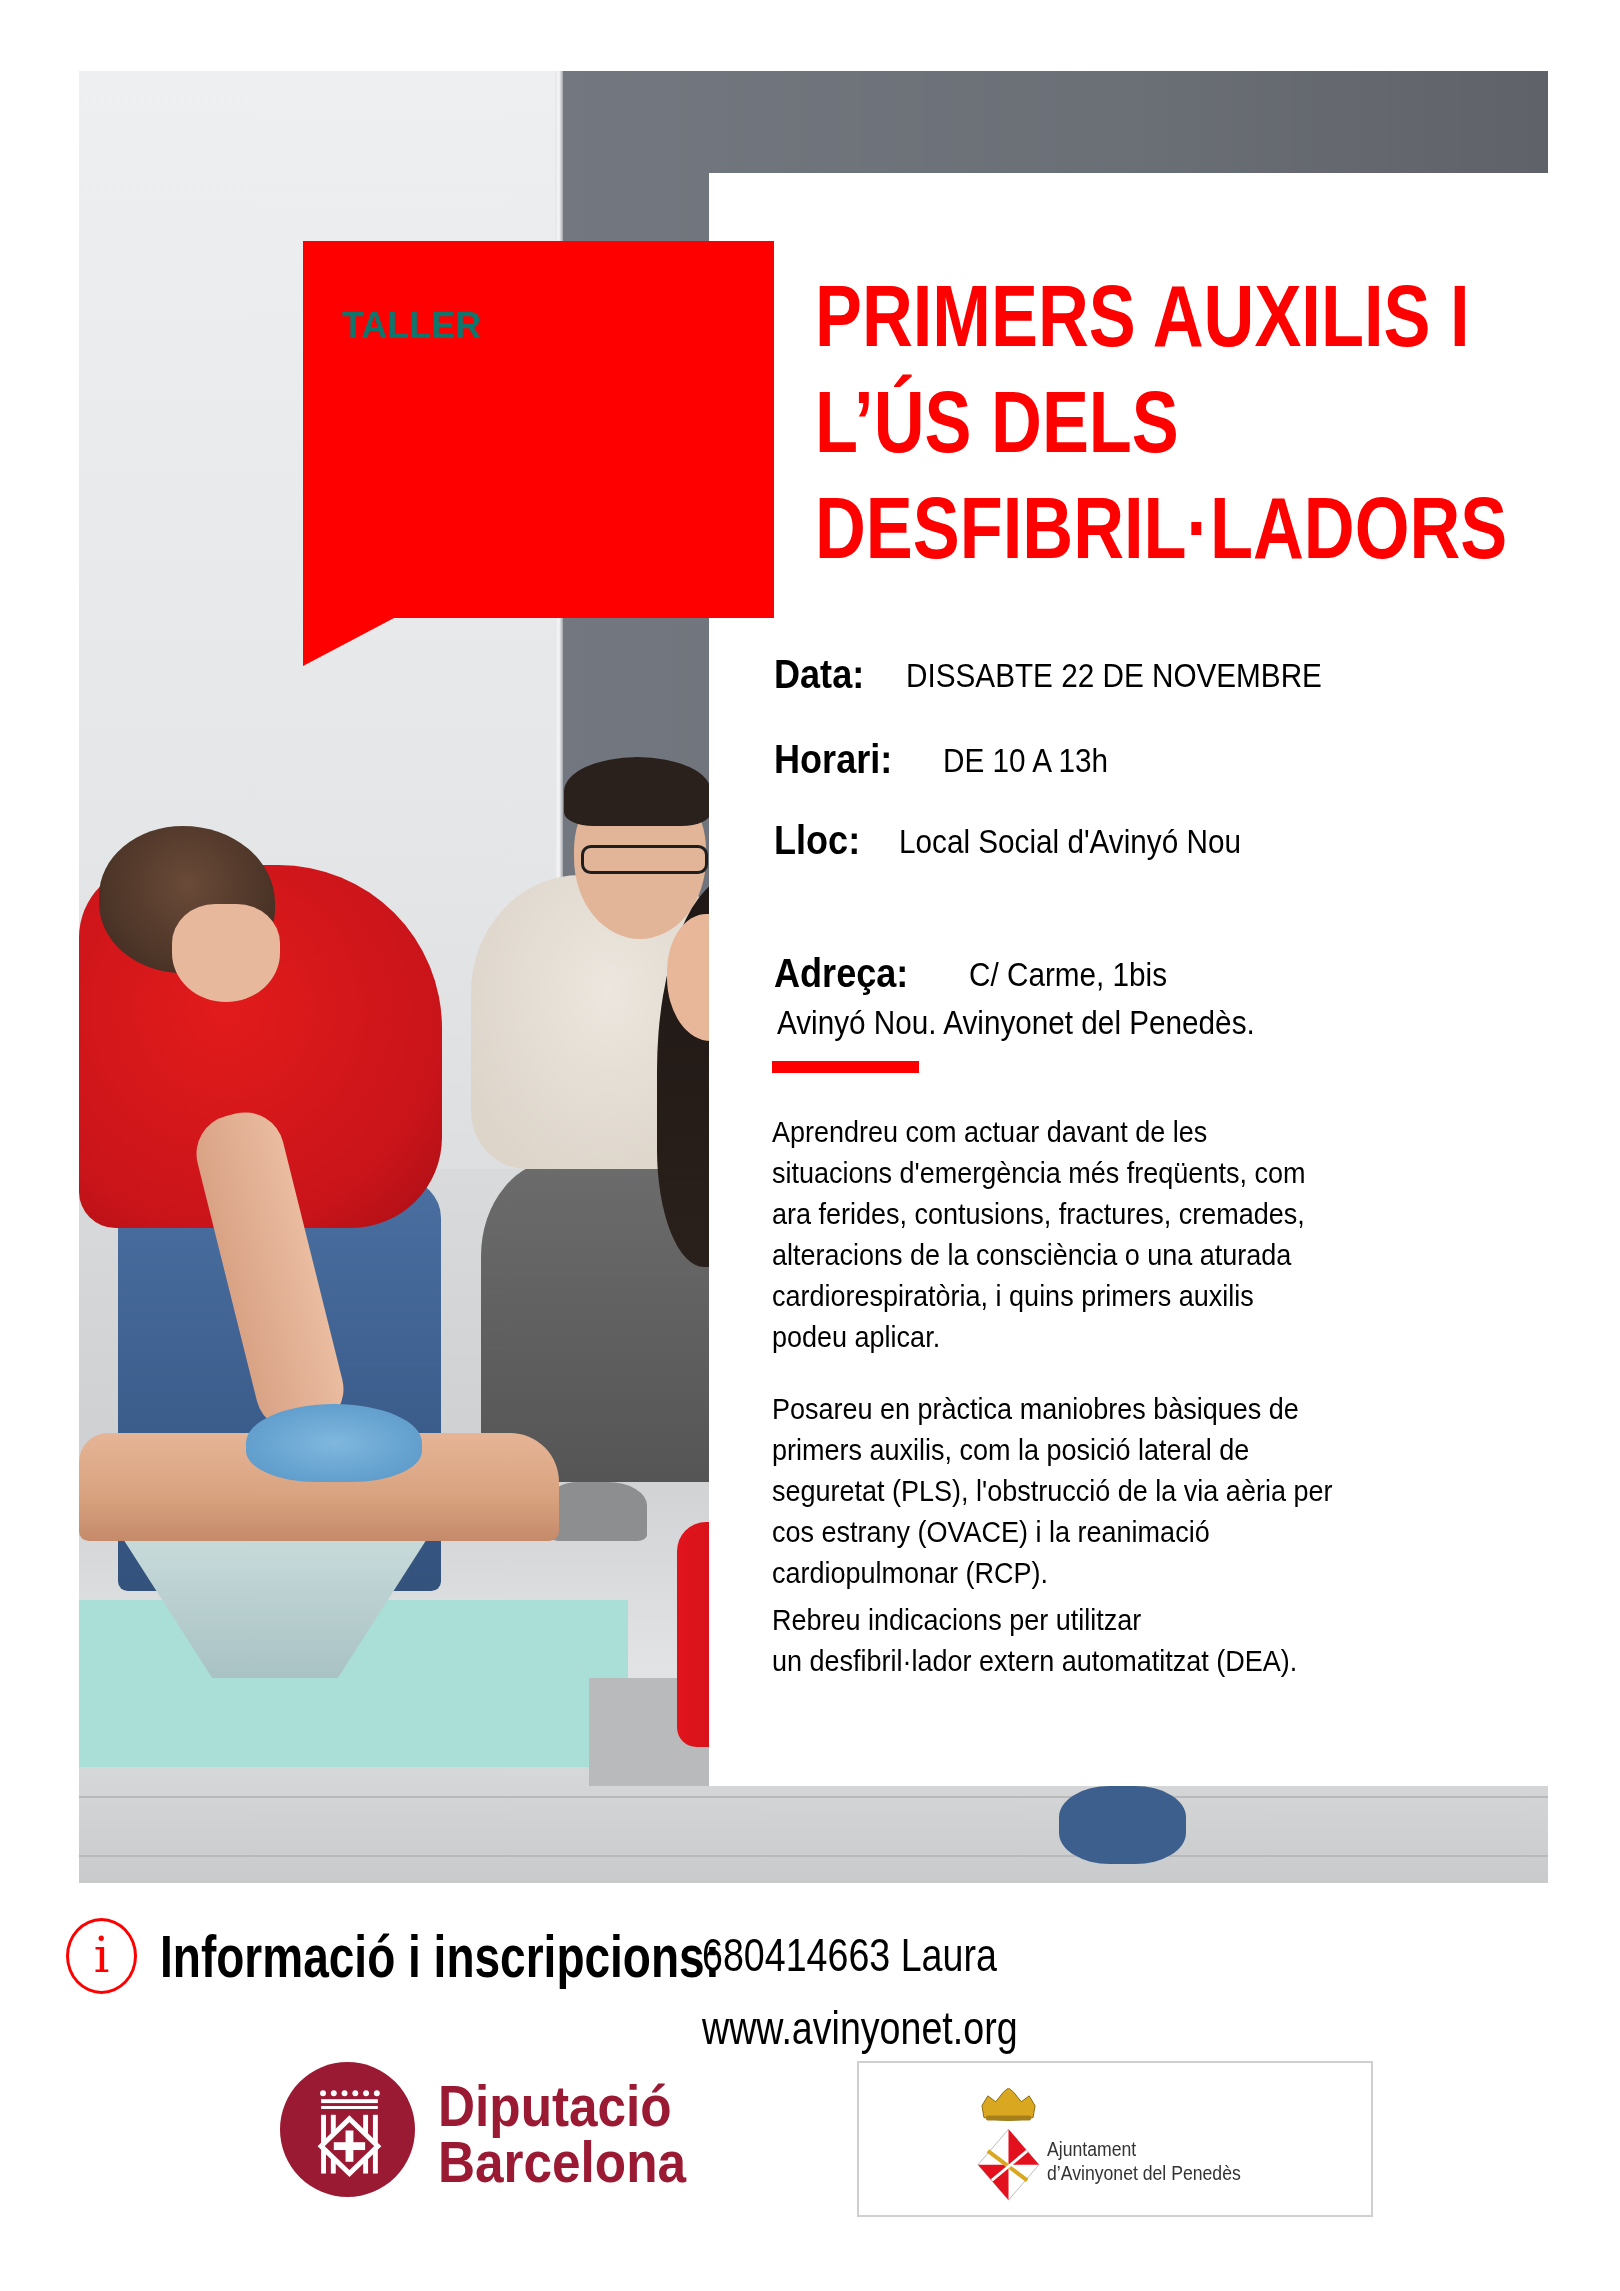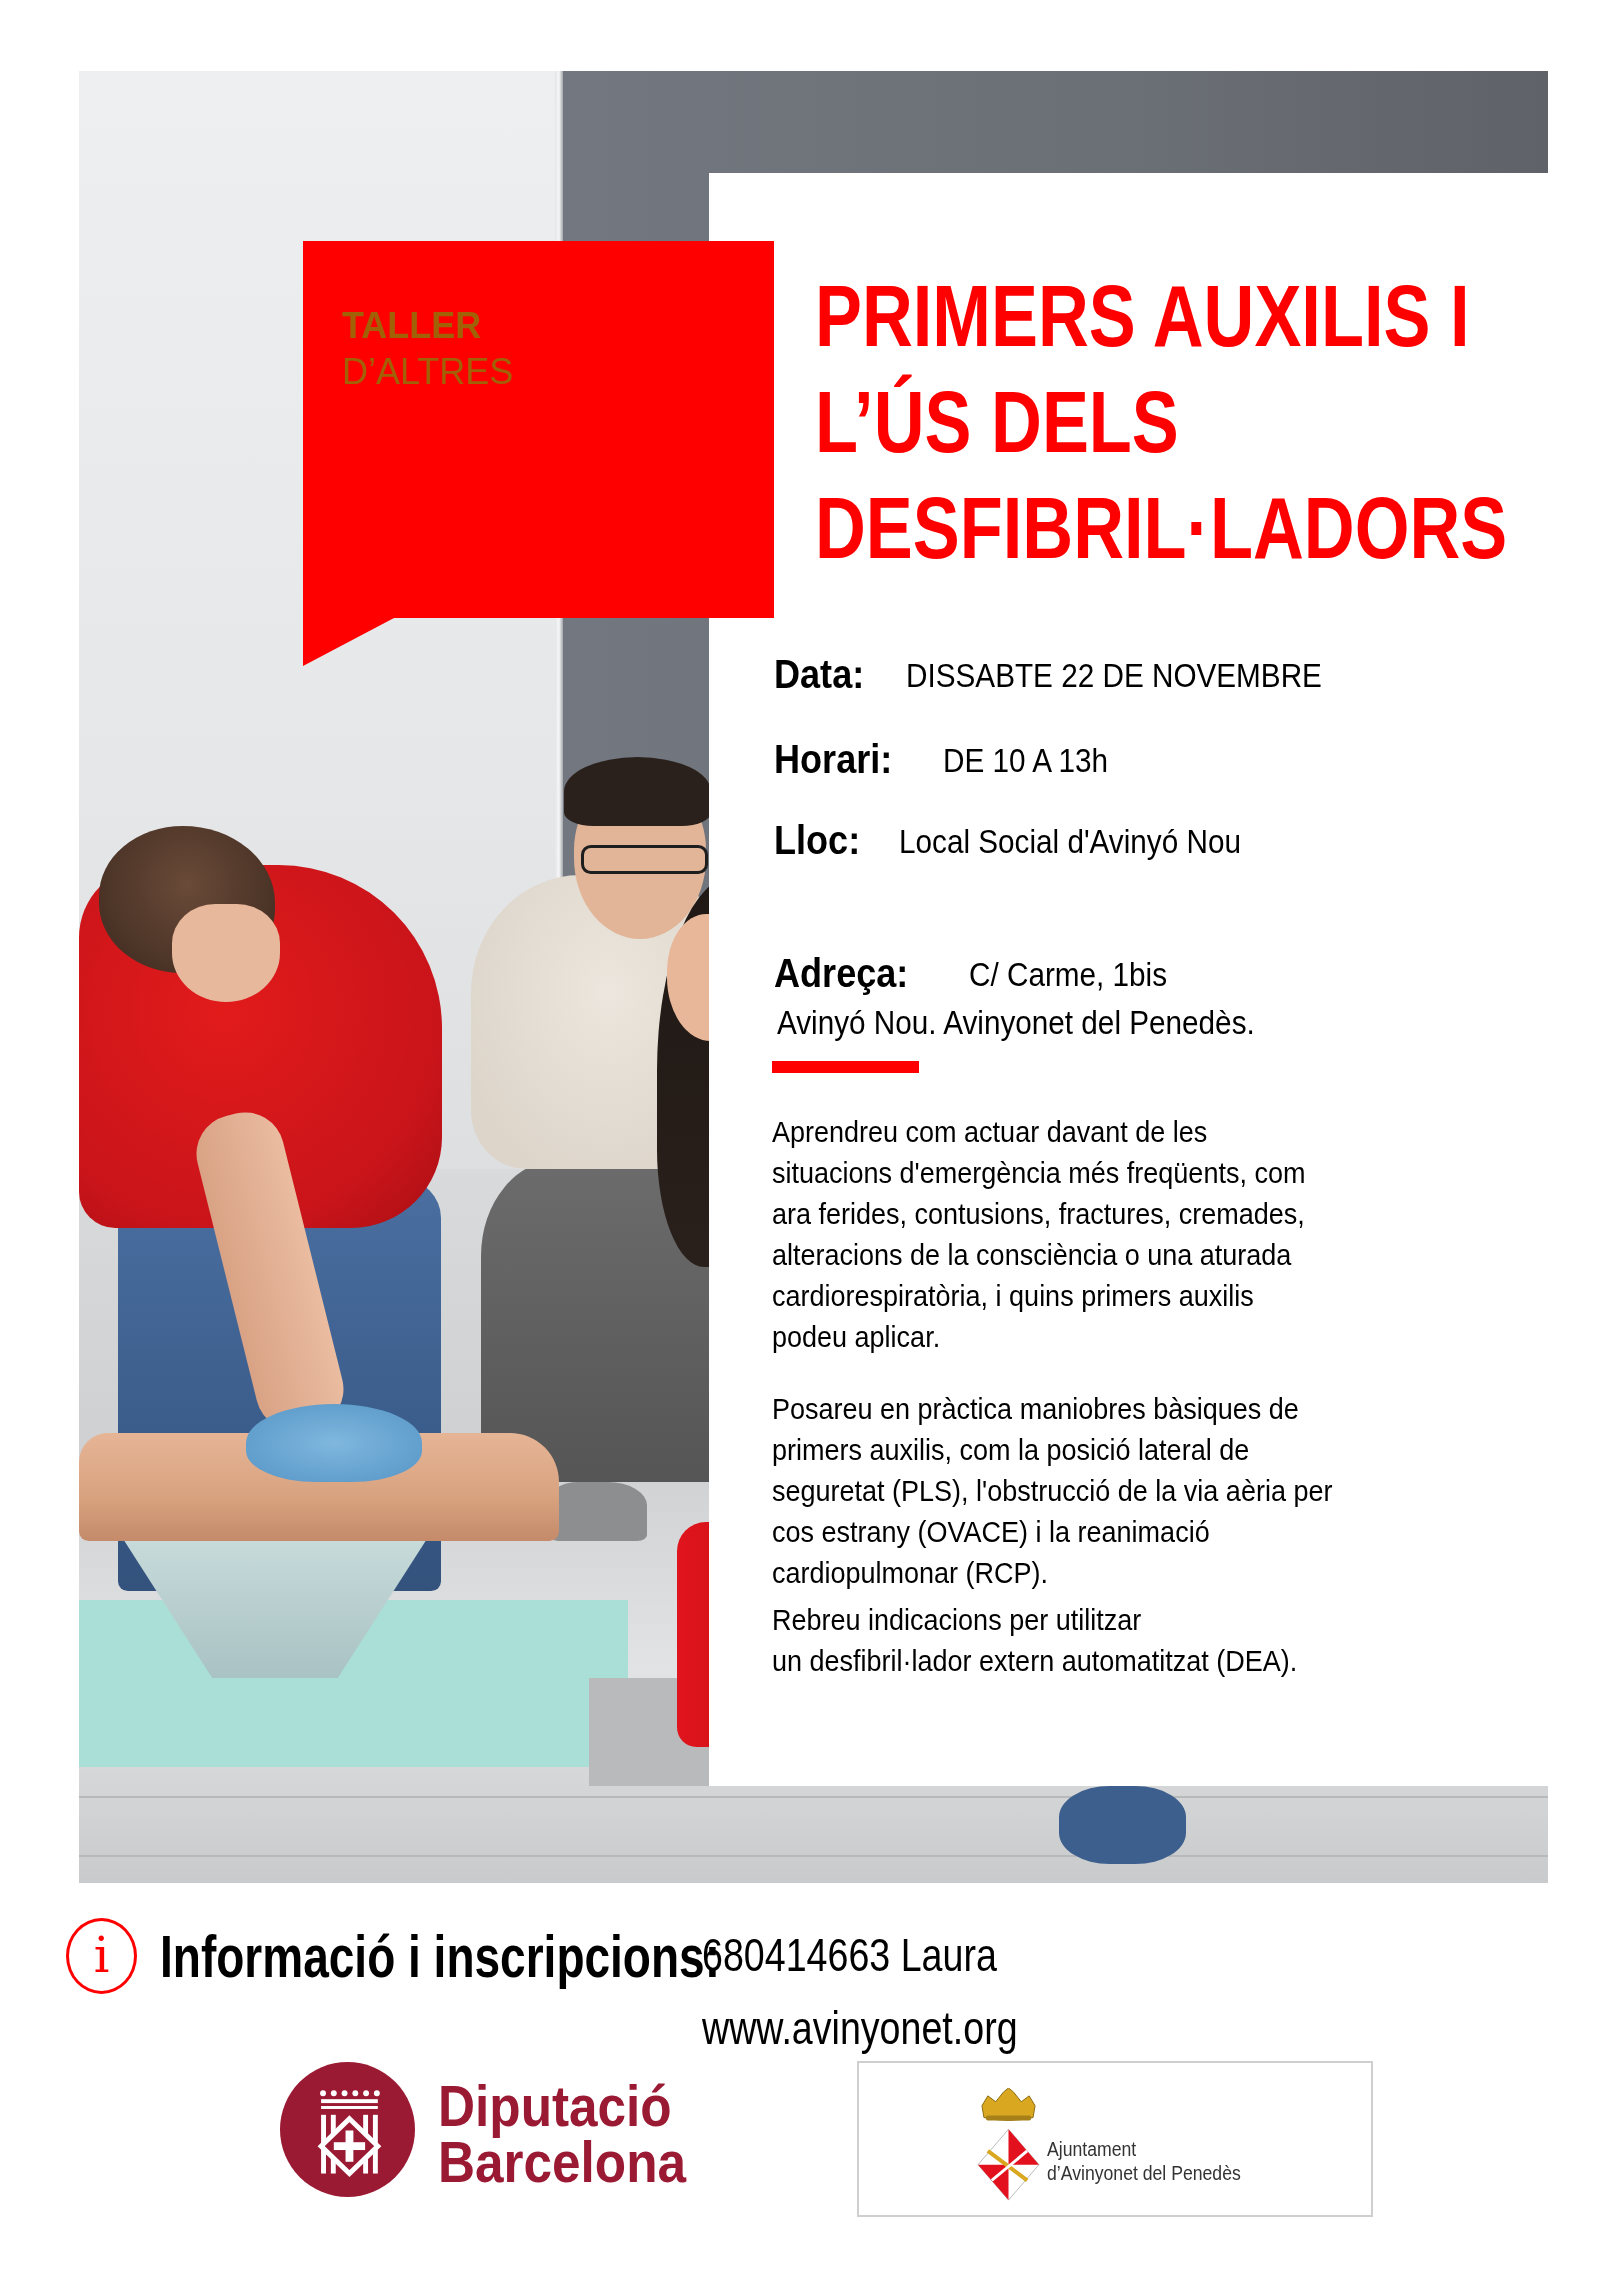--- a/index.html
+++ b/index.html
@@ -63,21 +63,21 @@
     .woman2-face { position: absolute; left: 588px; top: 843px; width: 88px; height: 127px;
                    background: #e8b79a; border-radius: 45% 30% 45% 50%; }
     .red-bag { position: absolute; left: 598px; top: 1451px; width: 137px; height: 225px;
                background: linear-gradient(90deg, #e0141c, #c40f15); border-radius: 29px 19.6px 39px 19.6px; }
     .jeans-right { position: absolute; left: 980px; top: 1715px; width: 127px; height: 78px;
                    background: #3c5f8e; border-radius: 40%; }
 
     
     .taller-box { position: absolute; left: 303px; top: 241px; width: 471px; height: 425px;
                   background: #fe0000; clip-path: polygon(0 0, 100% 0, 100% 377px, 91px 377px, 0 425px); }
-    .taller-text { position: absolute; left: 342px; top: 303px; color: #a16207; font-size: 36px; line-height: 46px; }
+    .taller-text { position: absolute; left: 342px; top: 303px; color: #0f766e; font-size: 36px; line-height: 46px; text-align: center; }
     .taller-text .strong { font-weight: bold; }
     .taller-text div { white-space: nowrap; }
 
     
     .panel { position: absolute; left: 709px; top: 173px; width: 840px; height: 1613px; background: #ffffff; }
 
     .title { position: absolute; left: 815px; top: 263px; color: #fe0000; font-weight: bold;
              font-size: 88px; line-height: 106px; transform: scaleX(0.8); transform-origin: 0 0; white-space: nowrap; }
 
     .info-row { position: absolute; left: 774px; white-space: nowrap; }
@@ -141,21 +141,20 @@
   <div class="glove"></div>
   <div class="red-bag"></div>
   <div class="jeans-right"></div>
 </div>
 
 <div class="panel"></div>
 
 <div class="taller-box"></div>
 <div class="taller-text">
   <div class="strong">TALLER</div>
-  <div>D’ALTRES</div>
 </div>
 
 <div class="title">
   <div>PRIMERS AUXILIS I</div>
   <div>L’ÚS DELS</div>
   <div>DESFIBRIL·LADORS</div>
 </div>
 
 <div class="info-row" style="top:651px;">
   <span class="info-label">Data:</span>

